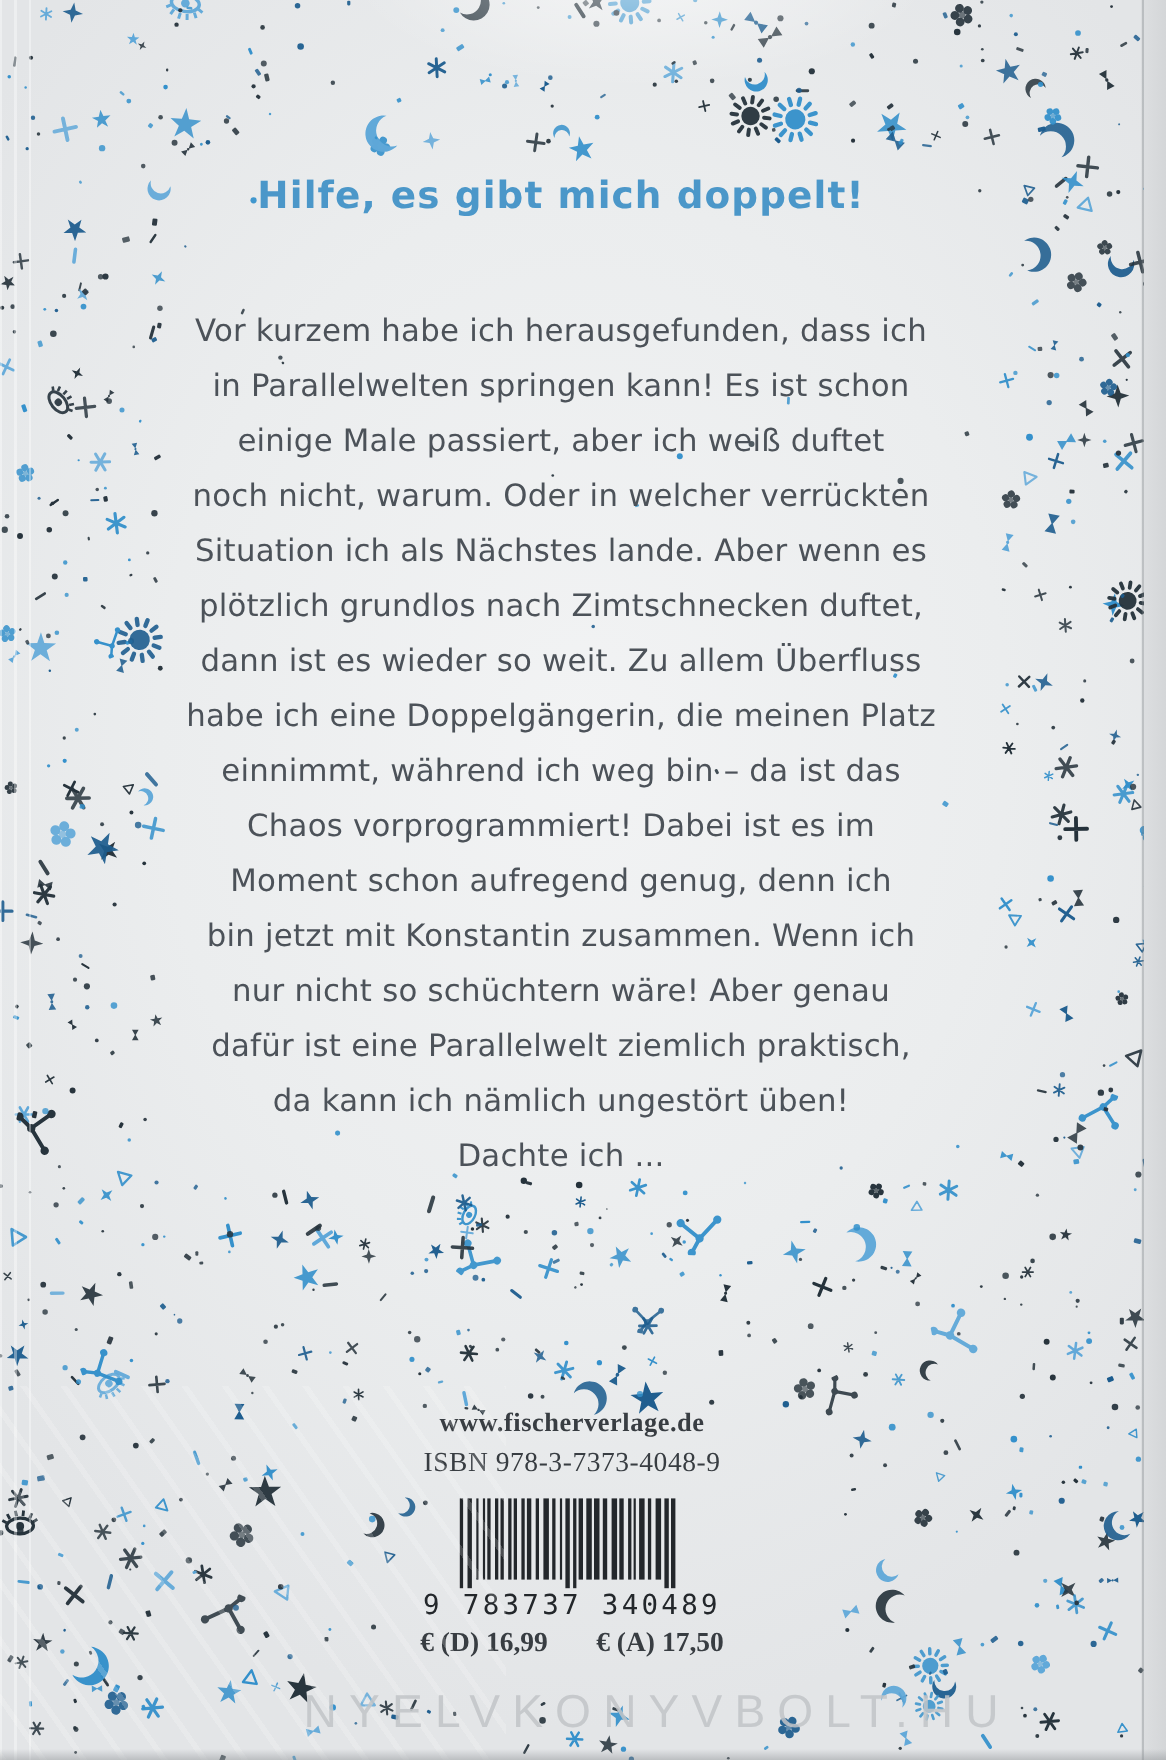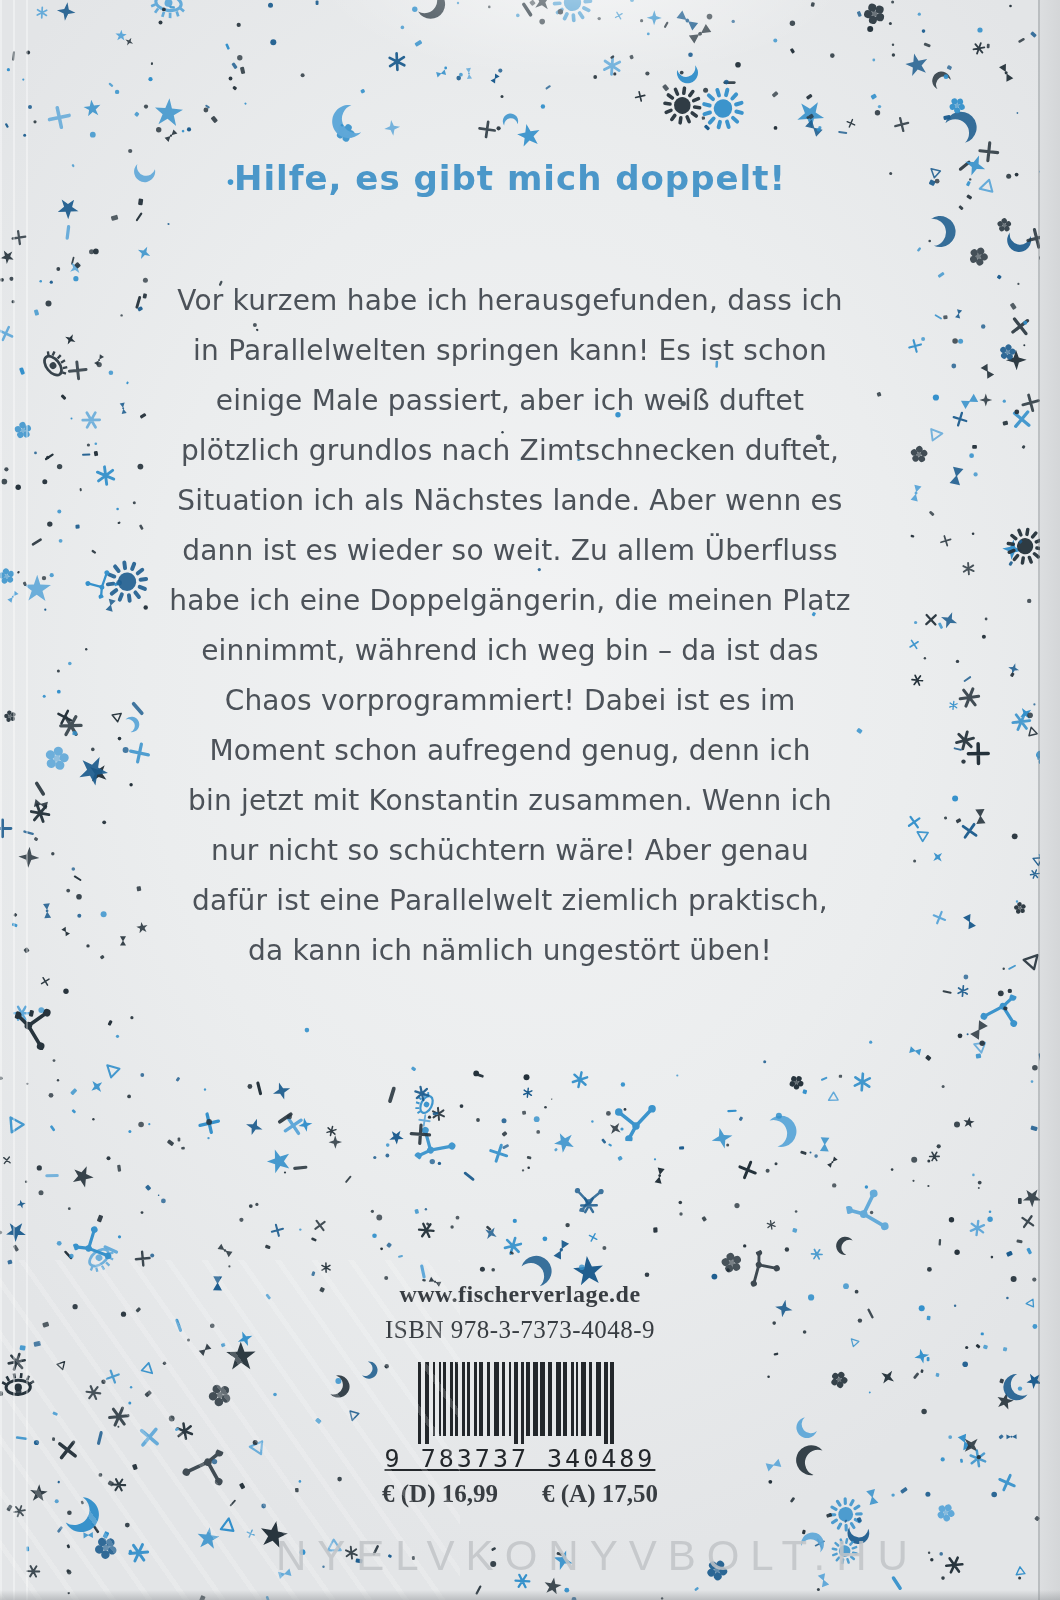--- a/index.html
+++ b/index.html
@@ -29,21 +29,21 @@
     font-size:34px;font-weight:bold;letter-spacing:1px;
   }
   #blurb{position:absolute;left:90px;top:264px;width:840px;text-align:center;}
   .blurb-line{height:50px;line-height:50px;font-size:28px;color:#4c5259;letter-spacing:.2px;white-space:nowrap;}
   #footer{position:absolute;left:100px;top:1264px;width:840px;text-align:center;
     font-family:"Liberation Serif", serif;color:#383d42;}
   #website{font-size:24px;font-weight:600;letter-spacing:.5px;height:36px;line-height:36px;}
   #isbn{font-size:25px;font-weight:400;letter-spacing:.5px;height:36px;line-height:36px;}
   #barcode-wrap{margin-top:14px;height:82px;}
   #barcode-digits{font-family:"DejaVu Sans Mono", monospace;font-size:25px;color:#23272b;
-    letter-spacing:3px;height:32px;line-height:30px;text-decoration:underline;}
+    letter-spacing:3px;height:32px;line-height:30px;}
   #prices{font-size:25px;font-weight:700;height:36px;line-height:36px;}
   #prices span{display:inline-block;margin:0 22px;}
   #watermark{
     position:absolute;left:276px;top:1532px;z-index:5;white-space:nowrap;
     font-family:"Liberation Sans", sans-serif;font-size:42px;font-weight:400;
     color:#c2c5c8;letter-spacing:11px;opacity:.85;pointer-events:none;
   }
 </style>
 </head>
 <body>
@@ -1018,31 +1018,33 @@
         <rect x="-2.5" y="-2.2" width="5.0" height="4.4" rx="1" transform="translate(928.3 1057.9) rotate(40)" fill="#25323b" opacity="0.98"></rect>
       </g>
   </svg>
 
   <div id="content">
     <div id="title" style="color: rgb(75, 151, 201);">Hilfe, es gibt mich doppelt!</div>
     <div id="blurb">
         <div class="blurb-line">Vor kurzem habe ich herausgefunden, dass ich</div>
         <div class="blurb-line">in Parallelwelten springen kann! Es ist schon</div>
         <div class="blurb-line">einige Male passiert, aber ich weiß duftet</div>
+        <div class="blurb-line">noch nicht, warum. Oder in welcher verrückten</div>
+        <div class="blurb-line">Situation ich als Nächstes lande. Aber wenn es</div>
         <div class="blurb-line">plötzlich grundlos nach Zimtschnecken duftet,</div>
-        <div class="blurb-line">Situation ich als Nächstes lande. Aber wenn es</div>
         <div class="blurb-line">dann ist es wieder so weit. Zu allem Überfluss</div>
         <div class="blurb-line">habe ich eine Doppelgängerin, die meinen Platz</div>
         <div class="blurb-line">einnimmt, während ich weg bin – da ist das</div>
         <div class="blurb-line">Chaos vorprogrammiert! Dabei ist es im</div>
         <div class="blurb-line">Moment schon aufregend genug, denn ich</div>
         <div class="blurb-line">bin jetzt mit Konstantin zusammen. Wenn ich</div>
         <div class="blurb-line">nur nicht so schüchtern wäre! Aber genau</div>
         <div class="blurb-line">dafür ist eine Parallelwelt ziemlich praktisch,</div>
         <div class="blurb-line">da kann ich nämlich ungestört üben!</div>
+        <div class="blurb-line">Dachte ich ...</div>
       </div>
 
     <div id="footer">
       <div id="website">www.fischerverlage.de</div>
       <div id="isbn">ISBN 978-3-7373-4048-9</div>
       <div id="barcode-wrap">
         <svg id="barcode-svg" width="216" height="82" viewBox="0 0 216 82">
             <rect x="6" y="0" width="3" height="82" fill="#23272b"></rect>
             <rect x="13" y="0" width="4" height="82" fill="#23272b"></rect>
             <rect x="21" y="0" width="2" height="74" fill="#23272b"></rect>

